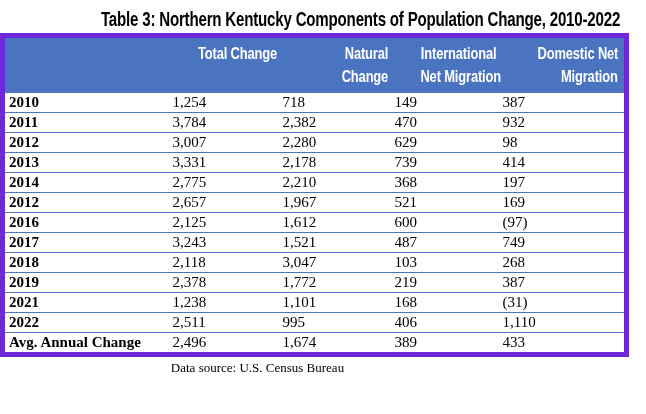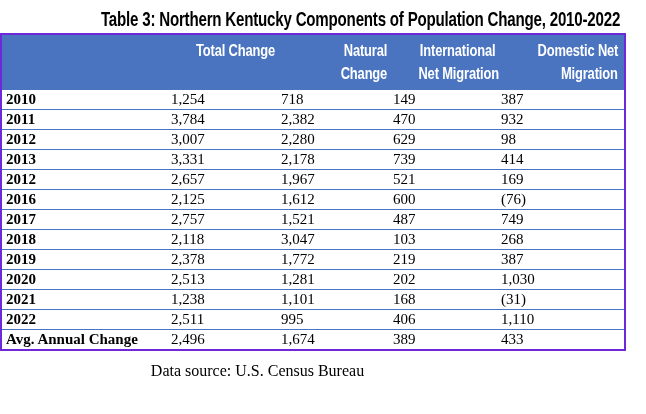--- a/index.html
+++ b/index.html
@@ -37,21 +37,21 @@
     transform-origin: 50% 50%;
     letter-spacing: -0.3px;
     white-space: nowrap;
   }
   
   table.pop-table {
     border-collapse: collapse;
     table-layout: fixed;
     width: 624px;
     margin: 1px auto 0 auto;
-    border: 2px solid #6d28d9;
+    border: 5px solid #6d28d9;
   }
   col.c1 { width: 170px; }
   col.c2 { width: 110px; }
   col.c3 { width: 112px; }
   col.c4 { width: 108px; }
   col.c5 { width: 124px; }
   thead th {
     background: #4A74C0;
     color: #ffffff;
     font-family: "Liberation Sans", sans-serif;
@@ -88,23 +88,23 @@
   td.label {
     font-weight: bold;
     text-align: left;
     padding-left: 4px;
   }
   td.num {
     padding-right: 6px;
   }
   .footer {
     text-align: center;
-    margin-top: 11px;
+    margin-top: 3px;
     font-family: "Liberation Serif", serif;
-    font-size: 16px;
+    font-size: 13px;
     color: #000000;
   }
 </style>
 </head>
 <body>
 
 <div class="page">
 
   <div class="title">
     <span class="cond-center">Table 3:  Northern Kentucky Components of Population Change, 2010-2022</span>
@@ -165,62 +165,62 @@
         <td class="num">98</td>
       </tr>
       <tr>
         <td class="label">2013</td>
         <td class="num">3,331</td>
         <td class="num">2,178</td>
         <td class="num">739</td>
         <td class="num">414</td>
       </tr>
       <tr>
+        <td class="label">2014</td>
+        <td class="num">2,775</td>
+        <td class="num">2,210</td>
+        <td class="num">368</td>
+        <td class="num">197</td>
+      </tr>
+      <tr>
         <td class="label">2012</td>
         <td class="num">2,657</td>
         <td class="num">1,967</td>
         <td class="num">521</td>
         <td class="num">169</td>
       </tr>
       <tr>
         <td class="label">2016</td>
         <td class="num">2,125</td>
         <td class="num">1,612</td>
         <td class="num">600</td>
-        <td class="num">(76)</td>
+        <td class="num">(97)</td>
       </tr>
       <tr>
         <td class="label">2017</td>
-        <td class="num">2,757</td>
+        <td class="num">3,243</td>
         <td class="num">1,521</td>
         <td class="num">487</td>
         <td class="num">749</td>
       </tr>
       <tr>
         <td class="label">2018</td>
         <td class="num">2,118</td>
         <td class="num">3,047</td>
         <td class="num">103</td>
         <td class="num">268</td>
       </tr>
       <tr>
         <td class="label">2019</td>
         <td class="num">2,378</td>
         <td class="num">1,772</td>
         <td class="num">219</td>
         <td class="num">387</td>
       </tr>
       <tr>
-        <td class="label">2020</td>
-        <td class="num">2,513</td>
-        <td class="num">1,281</td>
-        <td class="num">202</td>
-        <td class="num">1,030</td>
-      </tr>
-      <tr>
         <td class="label">2021</td>
         <td class="num">1,238</td>
         <td class="num">1,101</td>
         <td class="num">168</td>
         <td class="num">(31)</td>
       </tr>
       <tr>
         <td class="label">2022</td>
         <td class="num">2,511</td>
         <td class="num">995</td>

